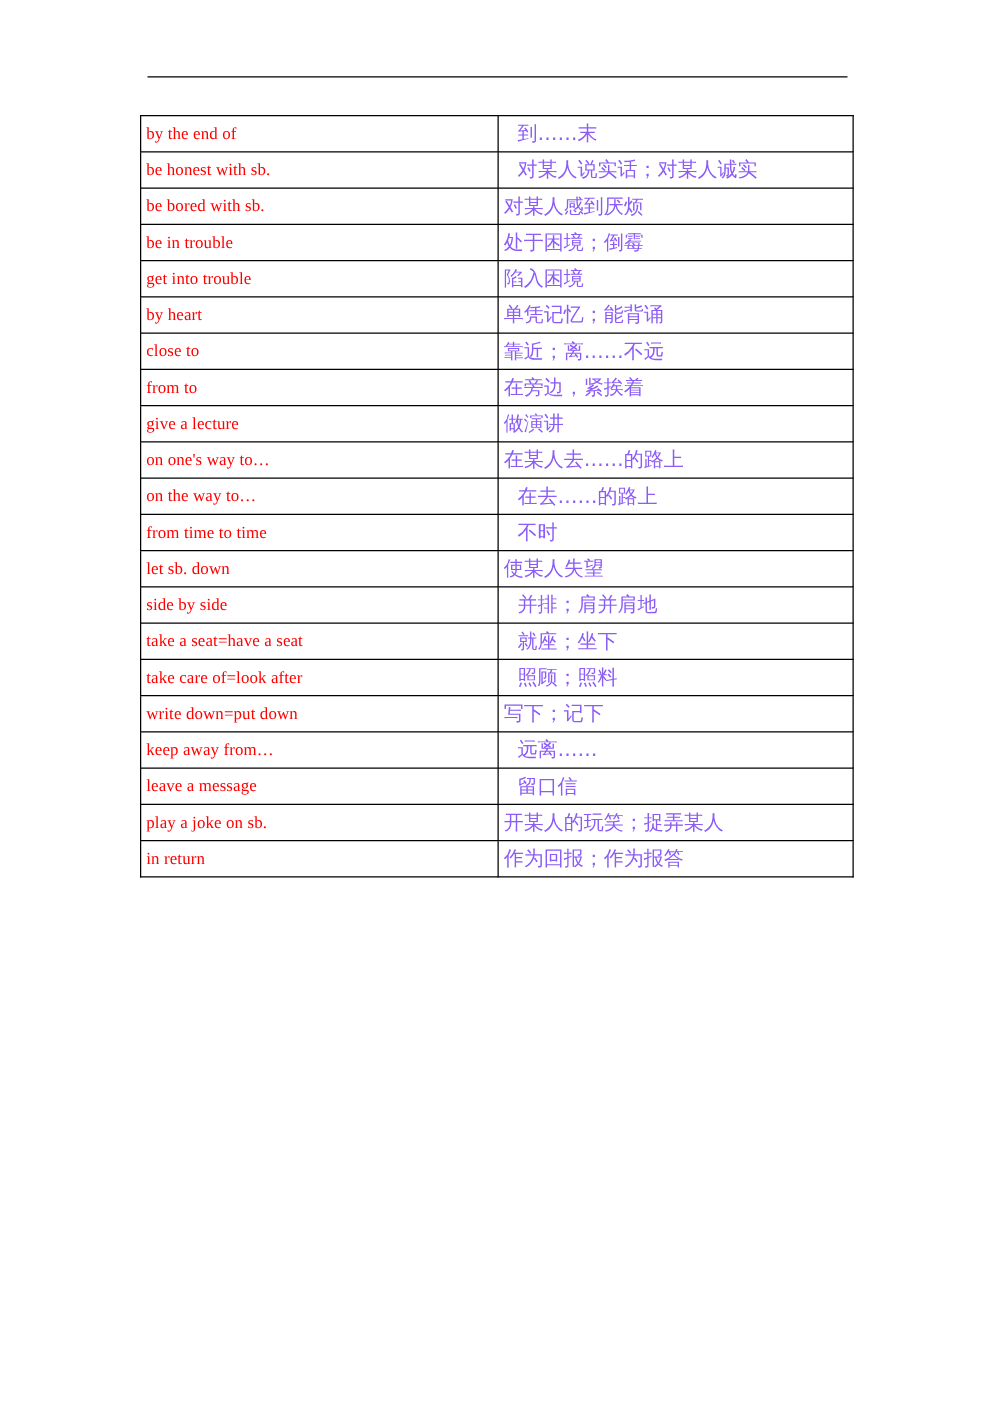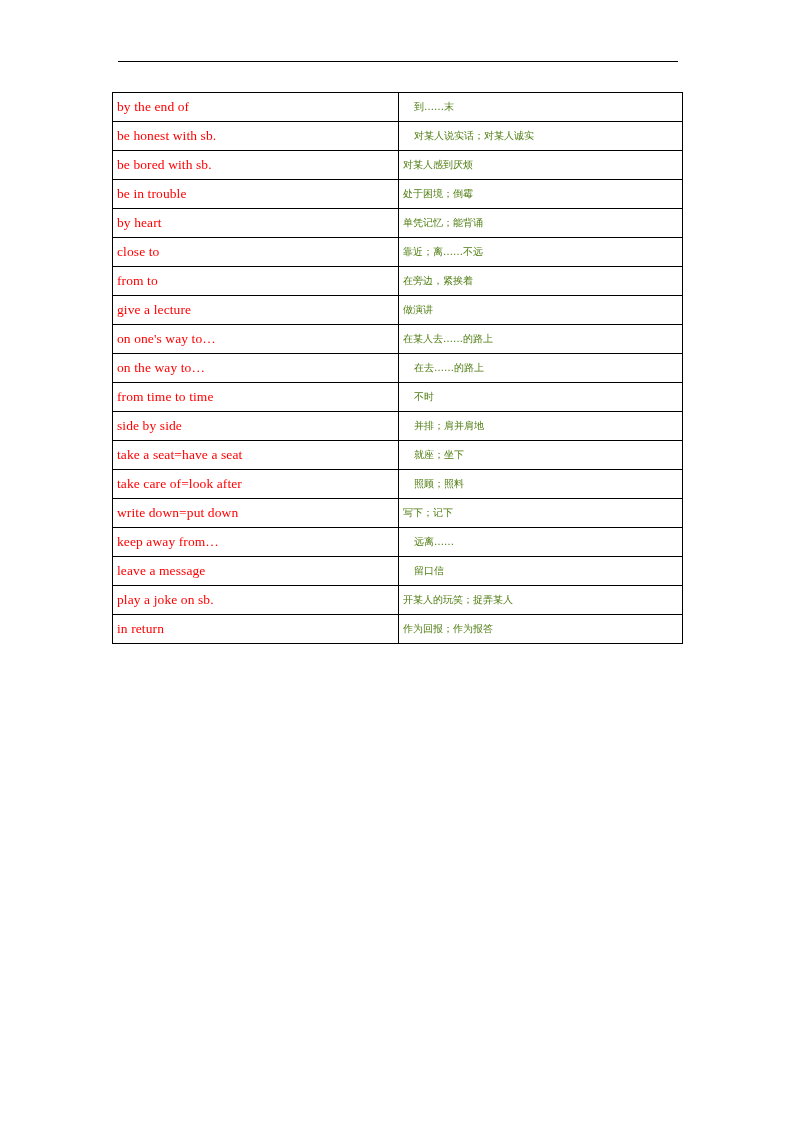--- a/index.html
+++ b/index.html
@@ -62,23 +62,23 @@
   }
 
   td.cell-en {
     color: #ff0000;
     font-family: "Liberation Serif", "DejaVu Serif", serif;
     font-size: 13.5px;
     letter-spacing: 0.1px;
   }
 
   td.cell-zh {
-    color: #4d7c0f;
+    color: #8b5cf6;
     font-family: "DejaVu Sans", "Liberation Sans", sans-serif;
-    font-size: 10px;
+    font-size: 16px;
     padding-left: 3px;
   }
 
   td.cell-zh.indent {
     padding-left: 15px;
   }
 </style>
 </head>
 <body>
 
@@ -103,20 +103,24 @@
           </tr>
           <tr>
             <td class="cell-en">be bored with sb.</td>
             <td class="cell-zh">对某人感到厌烦</td>
           </tr>
           <tr>
             <td class="cell-en">be in trouble</td>
             <td class="cell-zh">处于困境；倒霉</td>
           </tr>
           <tr>
+            <td class="cell-en">get into trouble</td>
+            <td class="cell-zh">陷入困境</td>
+          </tr>
+          <tr>
             <td class="cell-en">by heart</td>
             <td class="cell-zh">单凭记忆；能背诵</td>
           </tr>
           <tr>
             <td class="cell-en">close to</td>
             <td class="cell-zh">靠近；离……不远</td>
           </tr>
           <tr>
             <td class="cell-en">from to</td>
             <td class="cell-zh">在旁边，紧挨着</td>
@@ -129,20 +133,24 @@
             <td class="cell-en">on one's way to…</td>
             <td class="cell-zh">在某人去……的路上</td>
           </tr>
           <tr>
             <td class="cell-en">on the way to…</td>
             <td class="cell-zh indent">在去……的路上</td>
           </tr>
           <tr>
             <td class="cell-en">from time to time</td>
             <td class="cell-zh indent">不时</td>
+          </tr>
+          <tr>
+            <td class="cell-en">let sb. down</td>
+            <td class="cell-zh">使某人失望</td>
           </tr>
           <tr>
             <td class="cell-en">side by side</td>
             <td class="cell-zh indent">并排；肩并肩地</td>
           </tr>
           <tr>
             <td class="cell-en">take a seat=have a seat</td>
             <td class="cell-zh indent">就座；坐下</td>
           </tr>
           <tr>

